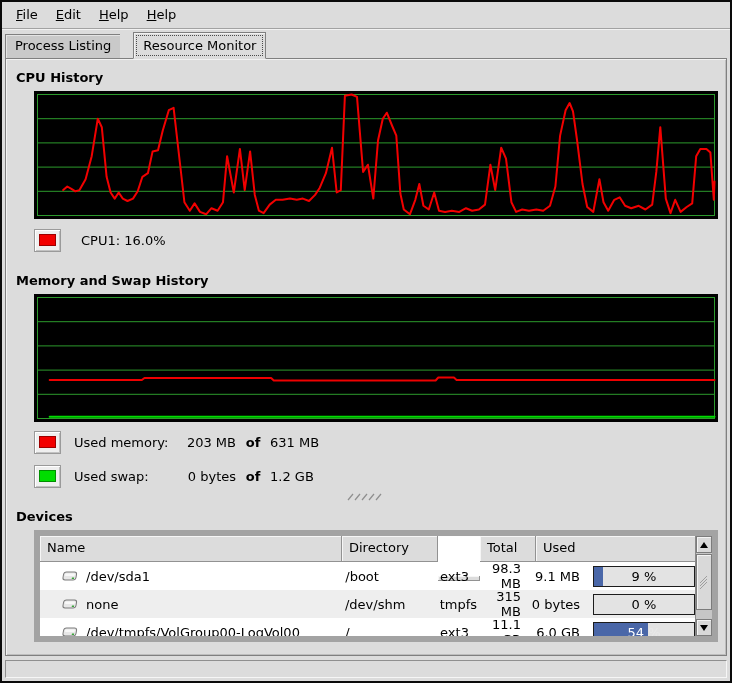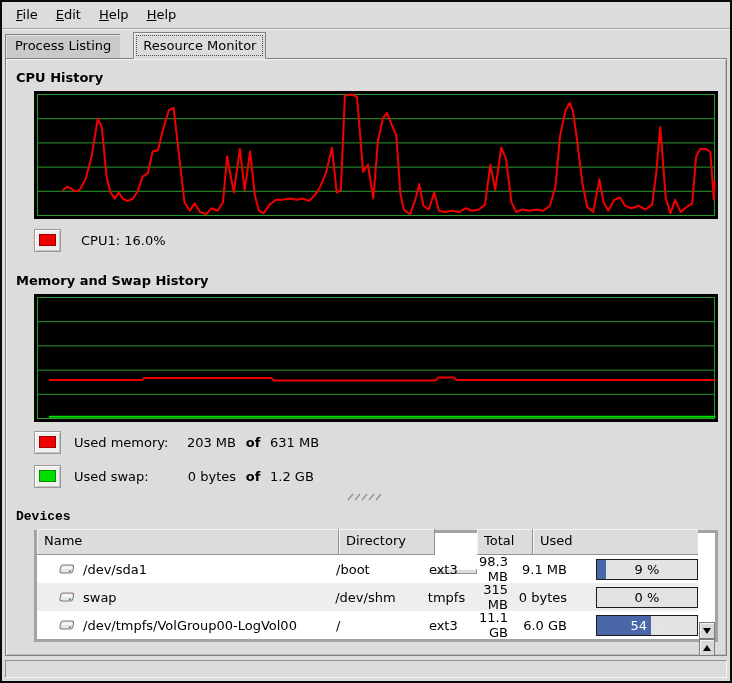--- a/index.html
+++ b/index.html
@@ -57,36 +57,36 @@
   .mem-col-value { width:58px; text-align:right; }
   .mem-col-of { width:34px; text-align:center;font-weight:bold; }
   .mem-col-total { width:60px; text-align:left; }
   .legend-row + .legend-row { margin-top:10px; }
 
   
   .pane-grip { height:10px; margin-top:4px; display:flex; justify-content:center; align-items:center; cursor:row-resize; }
 
   
   .devices-table { margin:5px 0 0 22px; width:684px; height:112px;
-                   border:3px solid #a3a3a3; background:#fff; display:flex;align-items:flex-end; }
+                   border:6px solid #a3a3a3; background:#fff; display:flex; }
   .table-main { flex:1; display:flex; flex-direction:column; overflow:hidden; }
   .thead { display:flex; height:26px; flex:none; }
   .th { background:#dcdcdc; border-right:1px solid #929292; border-bottom:1px solid #929292;
         box-shadow:inset 1px 1px 0 #f6f6f6; padding:4px 0 0 7px; white-space:nowrap;
         overflow:hidden; cursor:default; }
   .th-name { width:302px; } .th-dir { width:96px; } .th-type { width:42px;margin-top:40px; }
   .th-total { width:56px; } .th-used { flex:1; border-right:none; }
   .trow { display:flex; height:28px; align-items:center; flex:none; }
   .trow.alt { background:#eeeeee; }
   .td-name { width:302px; display:flex; align-items:center; padding-left:21px; white-space:nowrap; overflow:hidden; }
   .td-name .label { margin-left:7px; }
   .td-dir { width:96px; padding-left:7px; }
   .td-type { width:42px; padding-left:7px; }
   .td-total { width:56px; text-align:right; padding-right:9px; }
-  .td-used { flex:1; display:flex; align-items:center;gap:16px; }
+  .td-used { flex:1; display:flex; align-items:center; }
   .used-text { width:50px; text-align:right; }
 
   .pbar { margin-left:13px; width:102px; height:21px; border:1px solid #1c1c1c;
           background:#e3e3e3; position:relative; }
   .pbar-label { position:absolute; left:0; top:0; width:100px; height:19px;
                 text-align:center; line-height:19px; }
   .pbar-fill { position:absolute; left:0; top:0; bottom:0; width:0; overflow:hidden; }
   .pbar-fill .pbar-label { color:#ffffff; }
 
   
@@ -183,21 +183,21 @@
         <g stroke="#8e8e8e" stroke-width="1.2" fill="none">
           <path d="M6,1 L1,7"></path>
             <path d="M13,1 L8,7"></path>
             <path d="M20,1 L15,7"></path>
             <path d="M27,1 L22,7"></path>
             <path d="M34,1 L29,7"></path>
         </g>
       </svg>
     </div>
 
-    <div class="section-title" style="margin-top:6px;font-family:Liberation Mono, monospace;">Devices</div>
+    <div class="section-title" style="margin-top:6px;">Devices</div>
 
     <div class="devices-table">
       <div class="table-main">
         <div class="thead">
           <div class="th th-name">Name</div>
           <div class="th th-dir">Directory</div>
           <div class="th th-type">Type</div>
           <div class="th th-total">Total</div>
           <div class="th th-used">Used</div>
         </div>
@@ -229,21 +229,21 @@
 
         <div class="trow alt">
           <div class="td-name">
             <svg width="18" height="14" viewBox="0 0 18 14">
               <g transform="skewX(-10) translate(2,0)">
                 <rect x="1.5" y="3" width="13" height="8" rx="2.5" fill="#e7e7e7" stroke="#7a7a7a"></rect>
                 <rect x="3" y="4.5" width="10" height="2.6" rx="1.3" fill="#f8f8f8"></rect>
                 <rect x="10.5" y="8.6" width="2.2" height="1.5" fill="#3aa53a"></rect>
               </g>
             </svg>
-            <span class="label">swap</span>
+            <span class="label">none</span>
           </div>
           <div class="td-dir">/dev/shm</div>
           <div class="td-type">tmpfs</div>
           <div class="td-total">315 MB</div>
           <div class="td-used">
             <span class="used-text">0 bytes</span>
             <div class="pbar">
               <span class="pbar-label base">0 %</span>
               <div class="pbar-fill" style="width: 0%; background: rgb(74, 103, 168);">
                 

